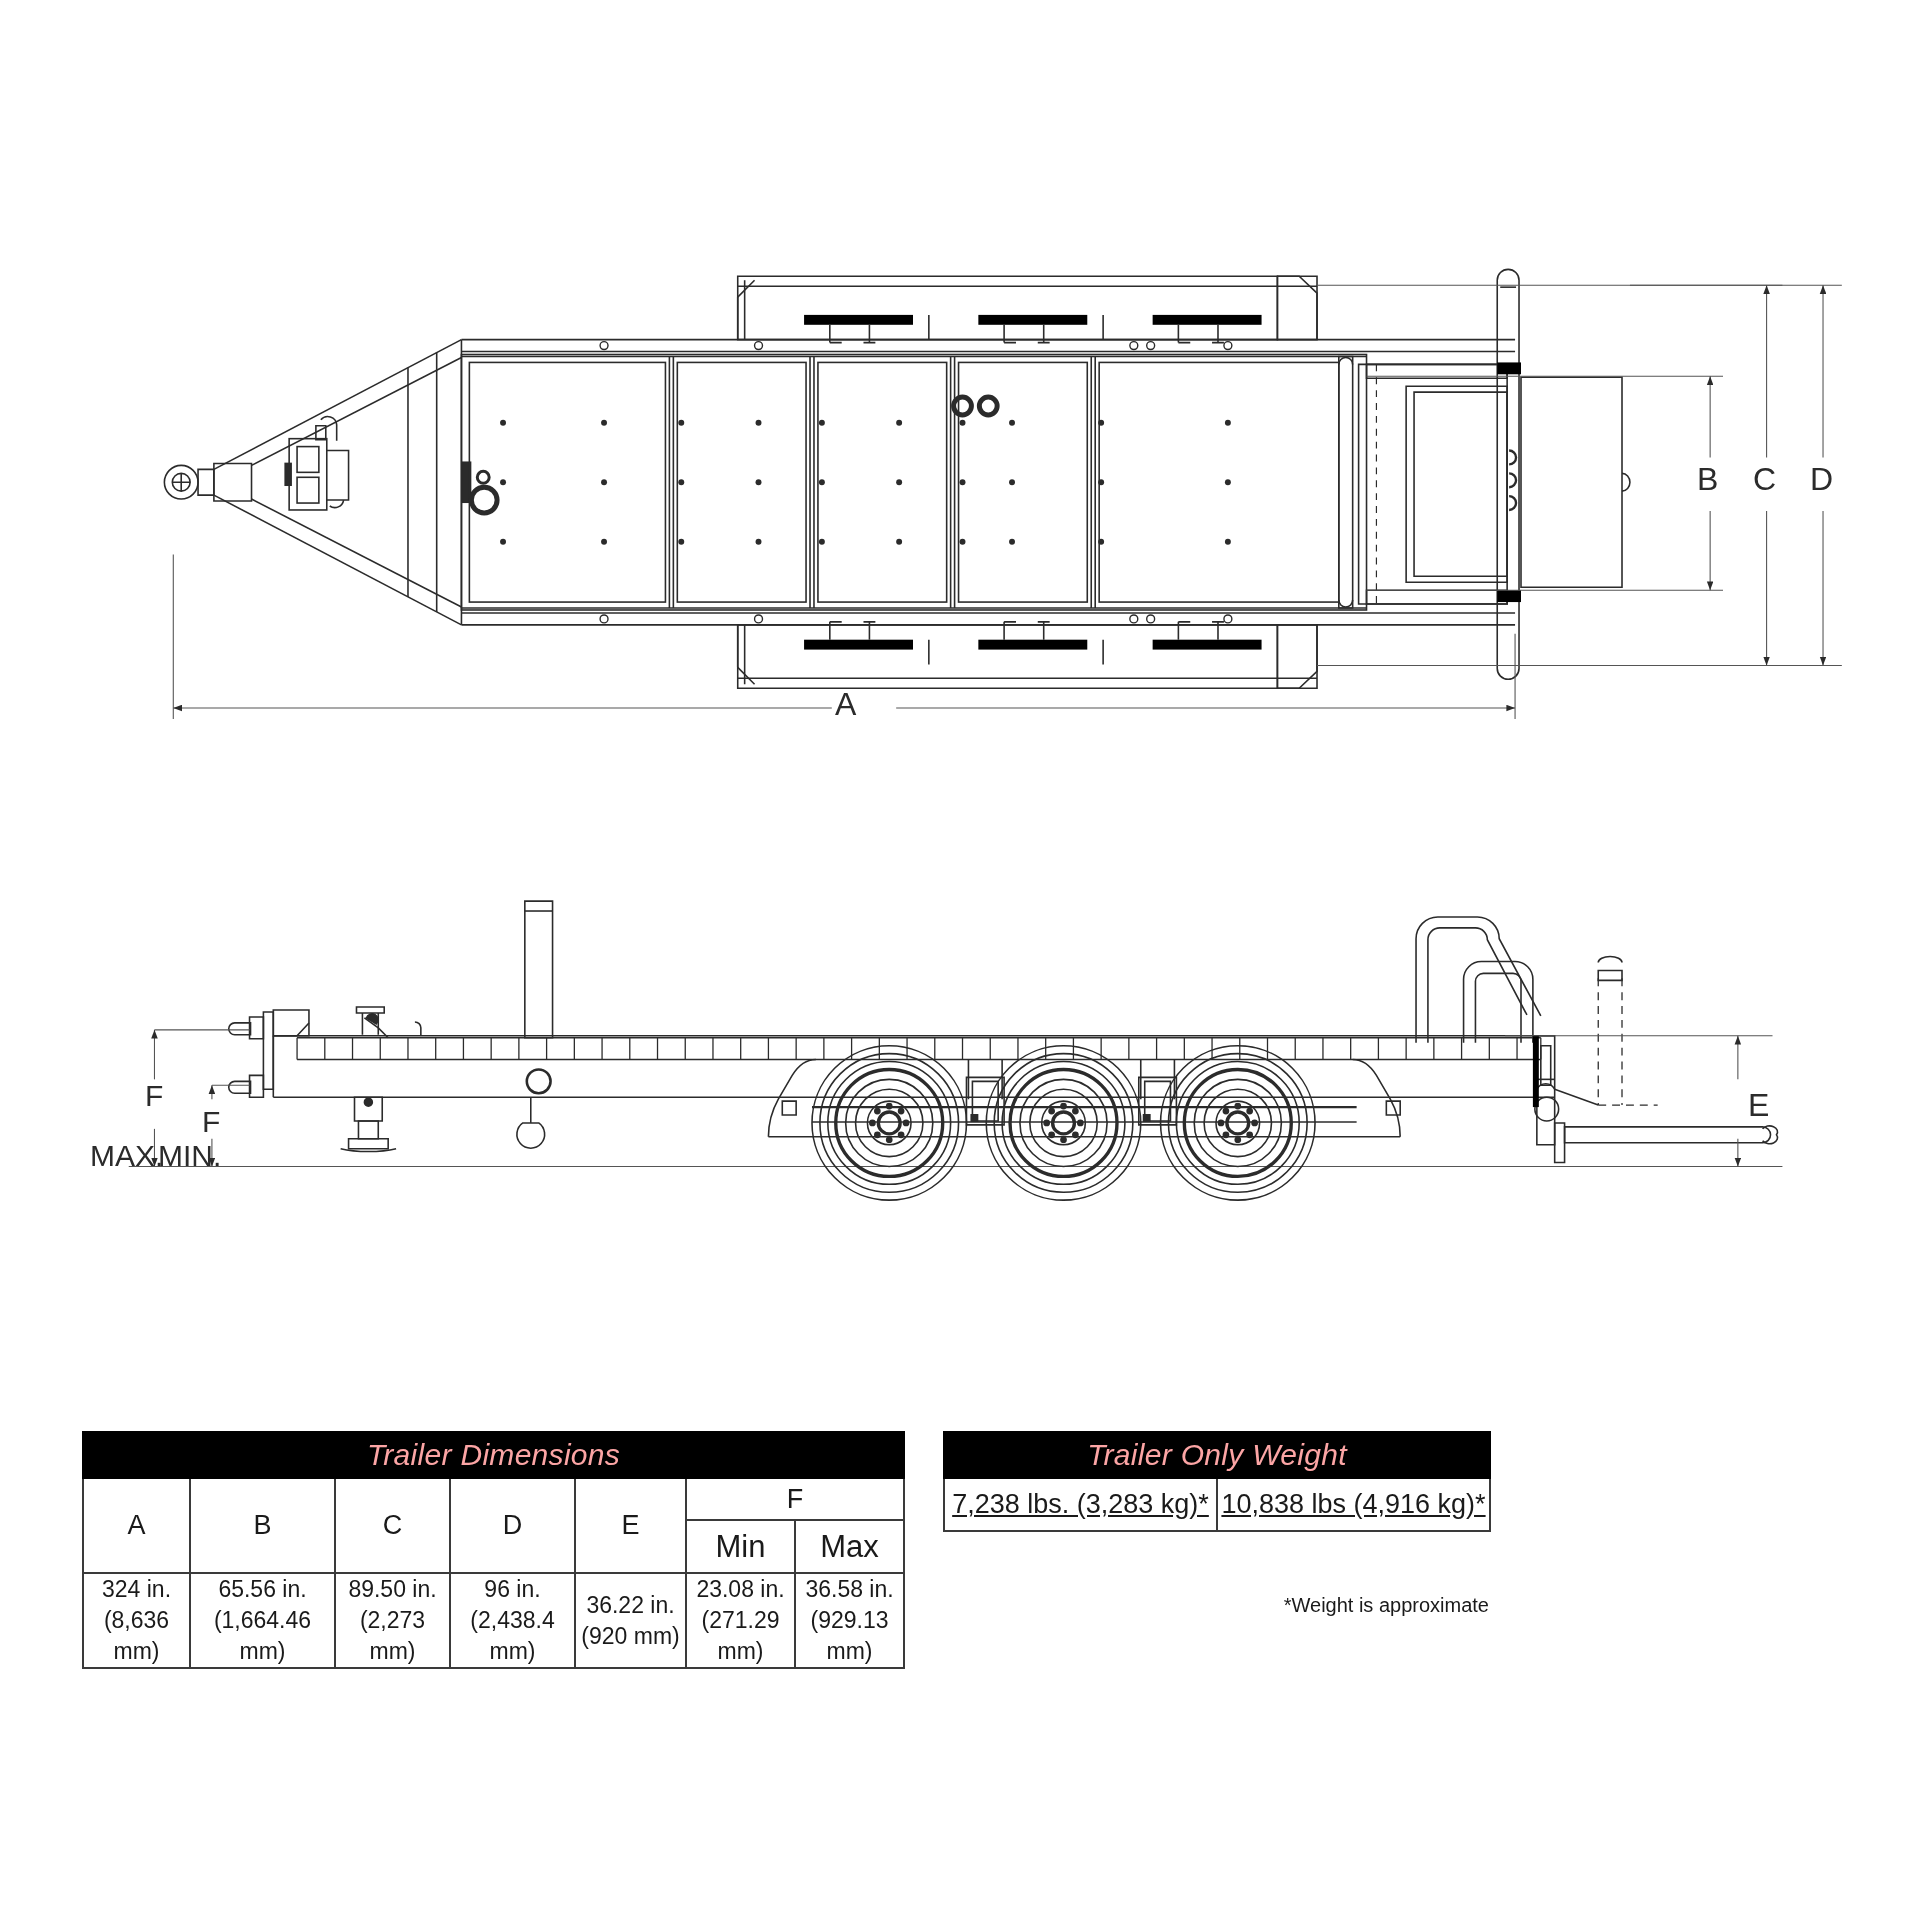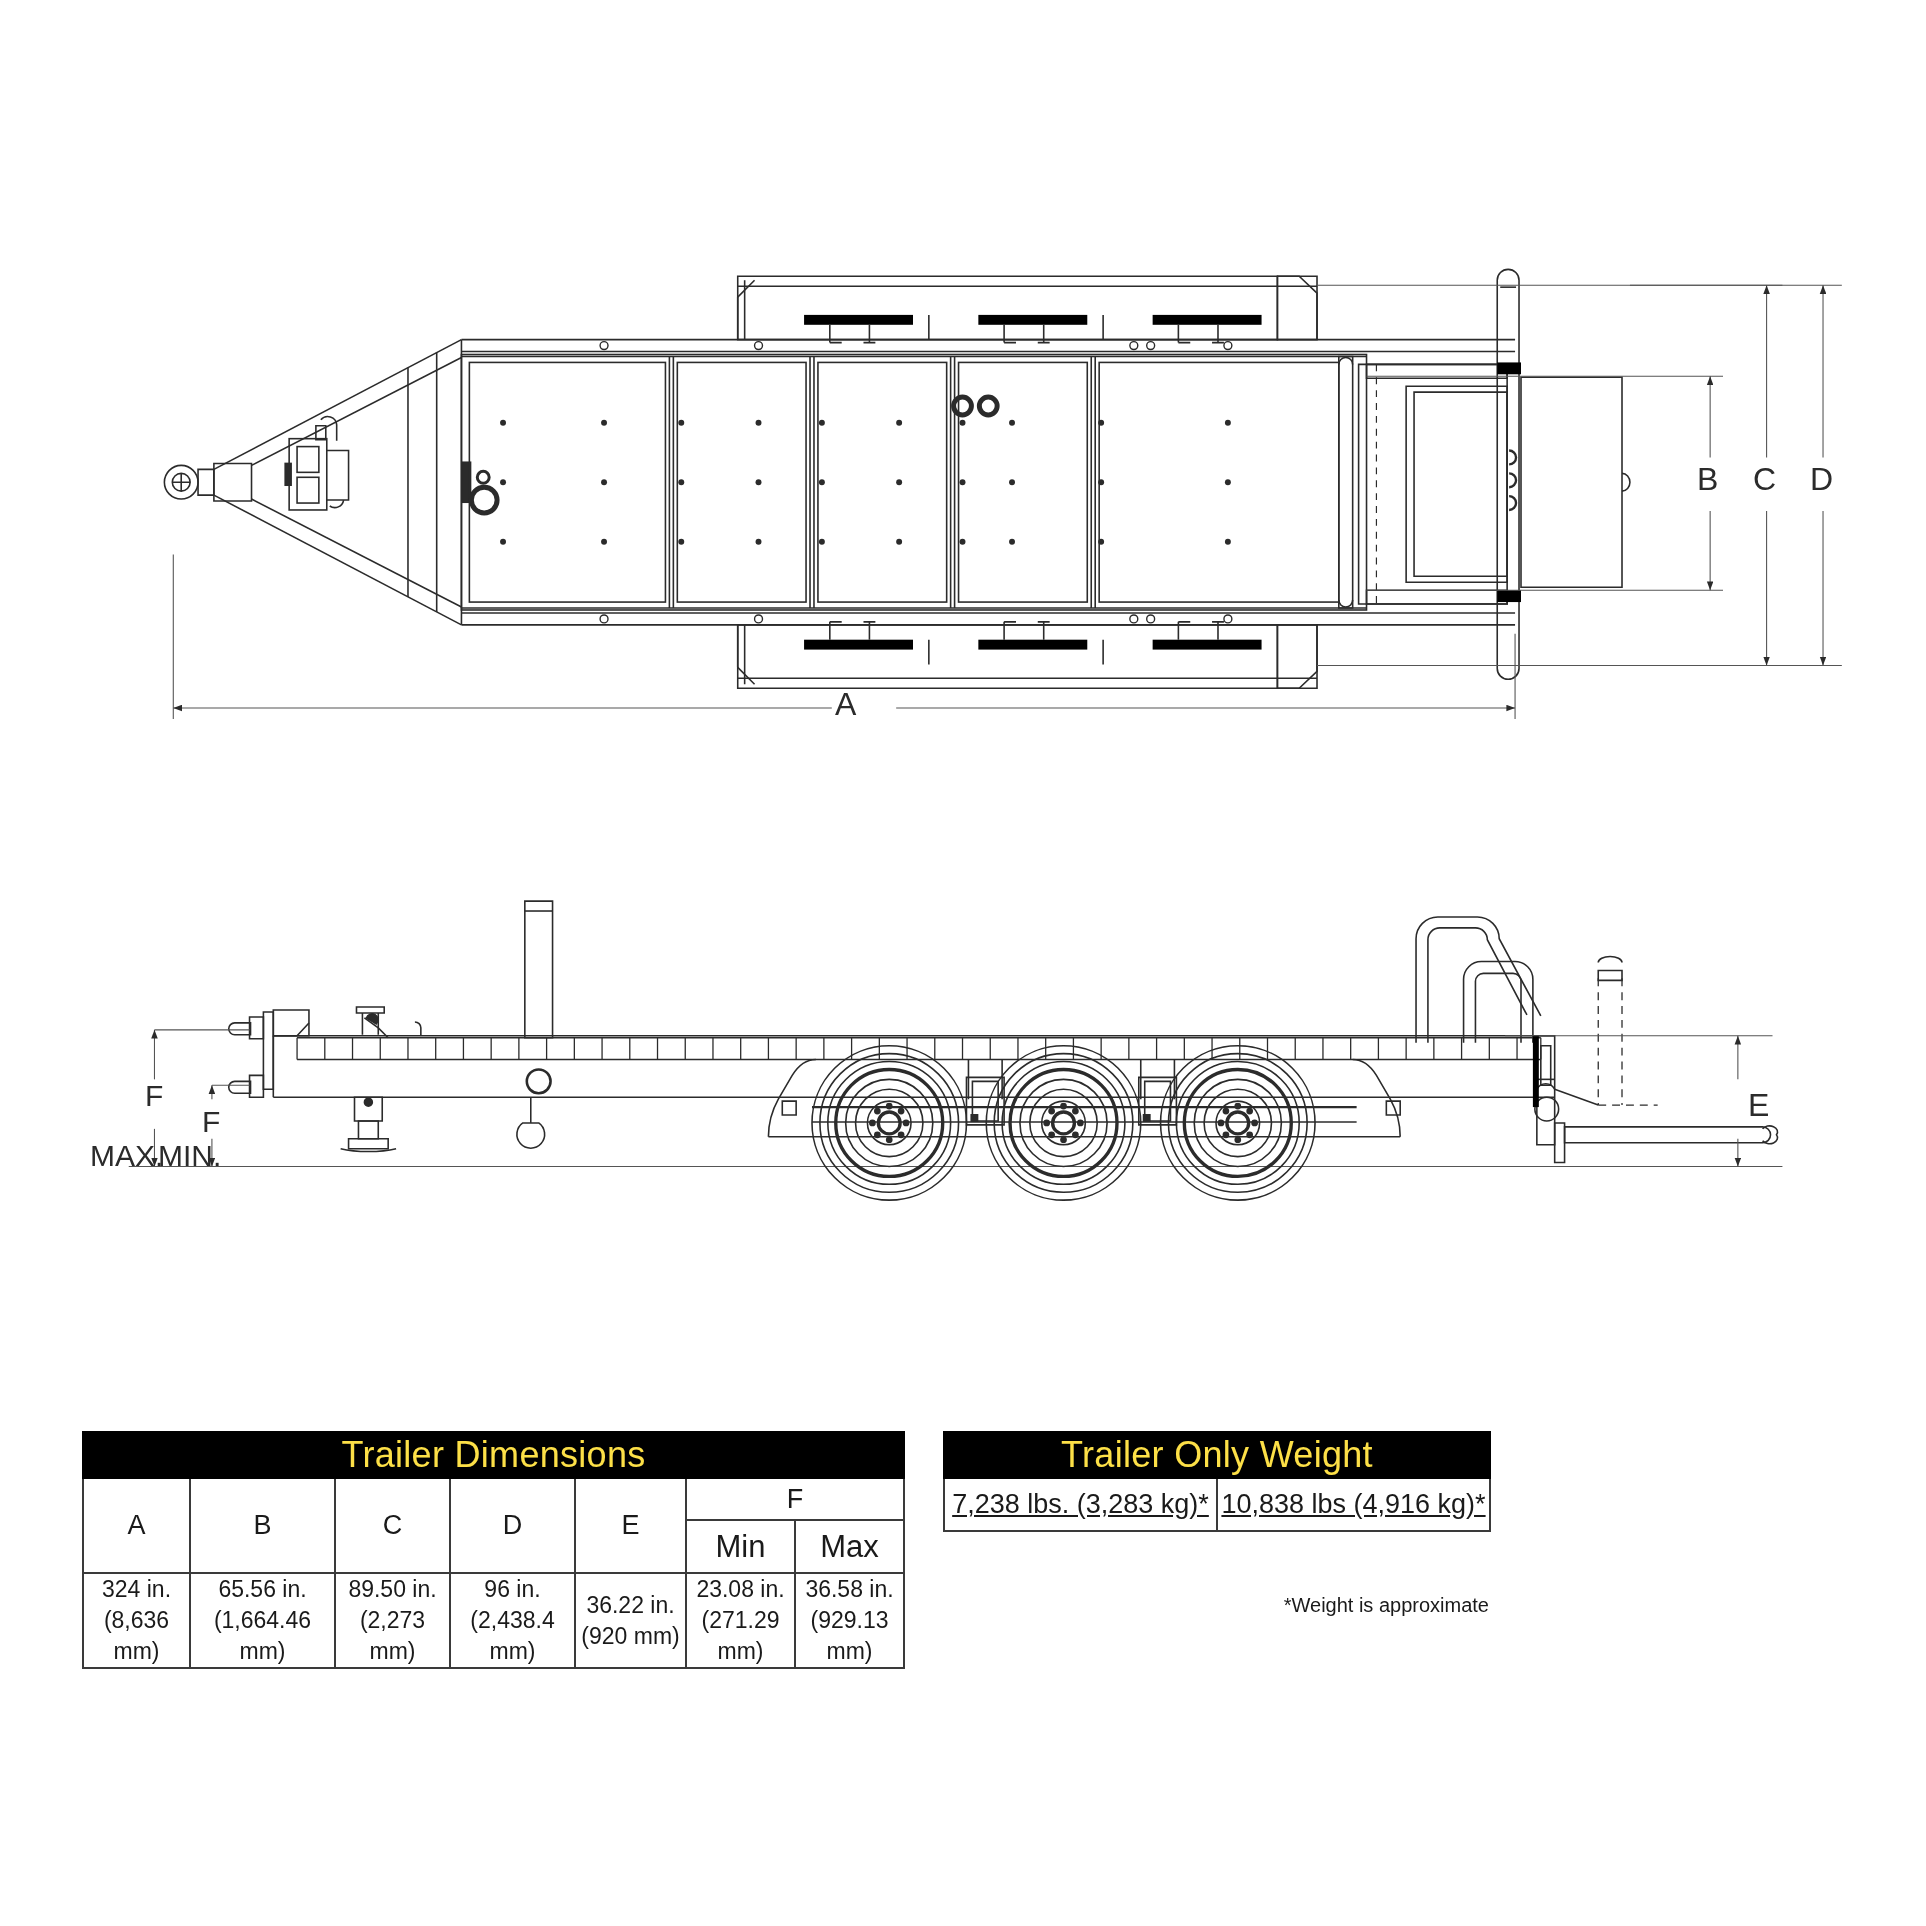--- a/index.html
+++ b/index.html
@@ -27,23 +27,24 @@
   }
   table.spec td, table.spec th{
     border:2px solid #3a3a3a;
     text-align:center;
     vertical-align:middle;
     font-weight:400;
     padding:0;
   }
   .tbl-title{
     background:#000;
-    color:#fde047;
+    color:#fca5a5;
+    font-style:italic;
     font-weight:bold;
-    font-size:36px;
+    font-size:30px;
     letter-spacing:0.3px;
     height:44px;
     border:2px solid #000 !important;
   }
   
   #dims-table{
     position:absolute;
     left:82px; top:5px;
     width:820px;
   }

